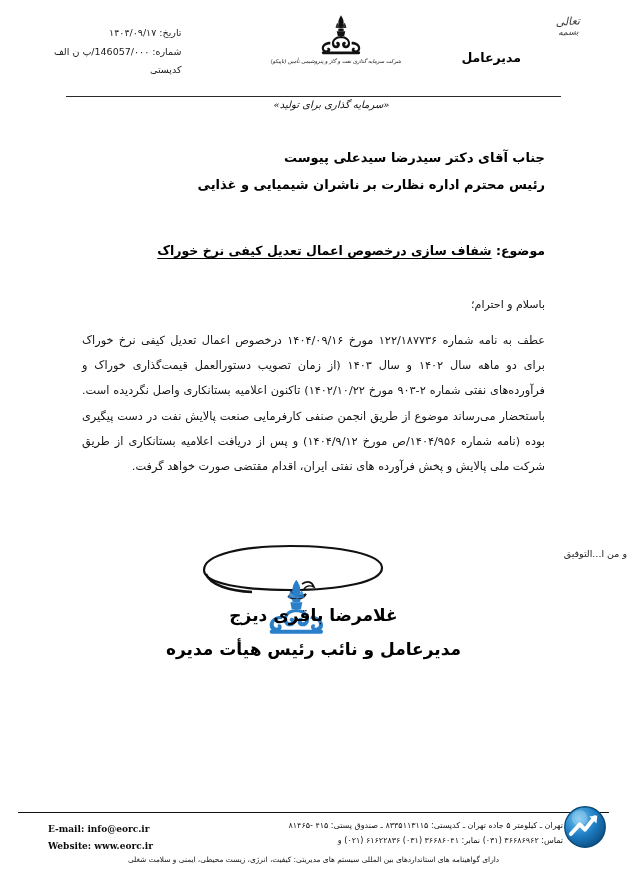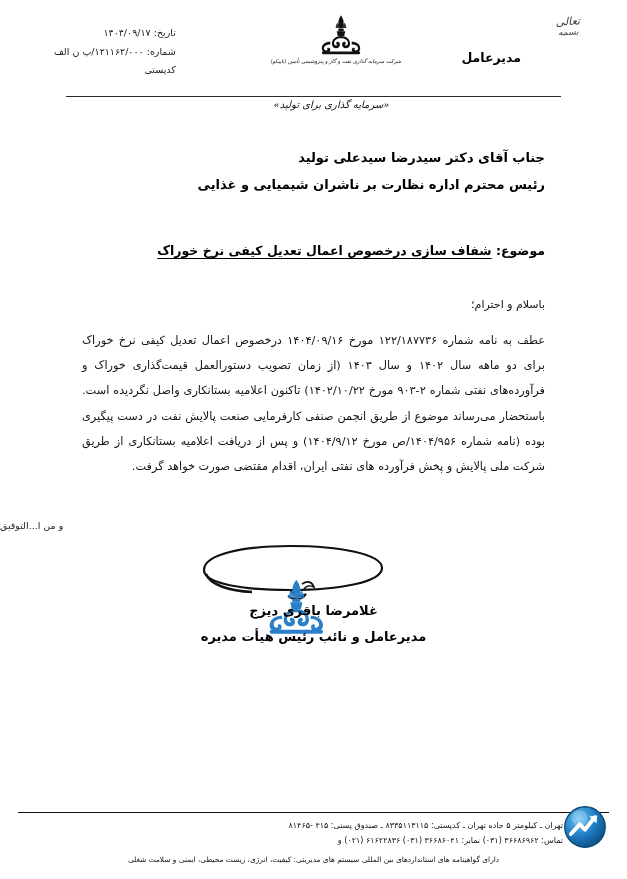--- a/index.html
+++ b/index.html
@@ -162,24 +162,24 @@
     text-align: justify;
     text-align-last: right;
     font-size: 11.3px;
     line-height: 2.23;
     color: #131313;
   }
 
   
   .closing {
     position: absolute;
-    top: 520px;
+    top: 548px;
     right: 0;
     left: 0;
-    text-align: left;
+    text-align: right;
     font-size: 9.5px;
     color: #222;
   }
   .sig-wrap {
     position: absolute;
     top: 530px;
     left: 0; right: 0;
     height: 130px;
   }
   .sig-scribble {
@@ -194,21 +194,21 @@
     top: 576px;
     left: 255px;
     width: 80px;
     height: 62px;
   }
   .signer {
     position: absolute;
     top: 598px;
     right: 0; left: 0;
     text-align: center;
-    font-size: 13px;
+    font-size: 17px;
     font-weight: bold;
     color: #000;
     line-height: 2.0;
   }
   .signer div { white-space: nowrap; }
 
   
   .footer-rule {
     position: absolute;
     bottom: 66px;
@@ -293,31 +293,31 @@
       <span class="logo-caption">شرکت سرمایه گذاری نفت و گاز و پتروشیمی تأمین (تاپیکو)</span>
     </div>
 
     <div class="meta">
       <div>
         <span>تاریخ:</span>
         <span>۱۴۰۴/۰۹/۱۷</span>
       </div>
       <div>
         <span>شماره:</span>
-        <span>۱۲۱۱۶۲/۰۰۰/پ ن الف</span>
+        <span>146057/۰۰۰/پ ن الف</span>
       </div>
       <div>کدپستی</div>
     </div>
   </div>
 
   <div class="rule"></div>
   <div class="slogan">«سرمایه گذاری برای تولید»</div>
 
   <div class="addressee">
-    <div>جناب آقای دکتر سیدرضا سیدعلی تولید</div>
+    <div>جناب آقای دکتر سیدرضا سیدعلی پیوست</div>
     <div>رئیس محترم اداره نظارت بر ناشران شیمیایی و غذایی</div>
   </div>
 
   <div class="subject">
     <span class="sbj-label">موضوع: </span><span class="sbj-text">شفاف سازی درخصوص اعمال تعدیل کیفی نرخ خوراک</span>
   </div>
 
   <div class="salutation">باسلام و احترام؛</div>
   <div class="body">عطف به نامه شماره ۱۲۲/۱۸۷۷۳۶ مورخ ۱۴۰۴/۰۹/۱۶ درخصوص اعمال تعدیل کیفی نرخ خوراک برای دو ماهه سال ۱۴۰۲ و سال ۱۴۰۳ (از زمان تصویب دستورالعمل قیمت‌گذاری خوراک و فرآورده‌های نفتی شماره ۲-۹۰۳ مورخ ۱۴۰۲/۱۰/۲۲) تاکنون اعلامیه بستانکاری واصل نگردیده است. باستحضار می‌رساند موضوع از طریق انجمن صنفی کارفرمایی صنعت پالایش نفت در دست پیگیری بوده (نامه شماره ۱۴۰۴/۹۵۶/ص مورخ ۱۴۰۴/۹/۱۲) و پس از دریافت اعلامیه بستانکاری از طریق شرکت ملی پالایش و پخش فرآورده های نفتی ایران، اقدام مقتضی صورت خواهد گرفت.</div>
 
@@ -346,20 +346,24 @@
   </svg>
 
   <div class="signer">
     <div>غلامرضا باقری دیزج</div>
     <div>مدیرعامل و نائب رئیس هیأت مدیره</div>
   </div>
 
   <div class="footer-rule"></div>
 
   <div class="footer">
+    <div class="footer-left">
+      <div>E-mail: info@eorc.ir</div>
+      <div>Website: www.eorc.ir</div>
+    </div>
     <div class="footer-right">
       <div>تهران ـ کیلومتر ۵ جاده تهران ـ کدپستی: ۸۳۳۵۱۱۳۱۱۵ ـ صندوق پستی: ۴۱۵ -۸۱۴۶۵</div>
       <div>تماس: ۳۶۶۸۶۹۶۲ (۰۳۱)   نمابر: ۳۶۶۸۶۰۴۱ (۰۳۱)   ۶۱۶۲۲۸۳۶ (۰۲۱) و</div>
     </div>
     <div class="footer-cert">دارای گواهینامه های استانداردهای بین المللی سیستم های مدیریتی: کیفیت، انرژی، زیست محیطی، ایمنی و سلامت شغلی</div>
 
     <svg class="footer-badge" viewBox="0 0 100 100">
       <defs>
         <radialGradient id="bg" cx="35%" cy="30%" r="75%">
           <stop offset="0%" stop-color="#6fc4f2"></stop>

